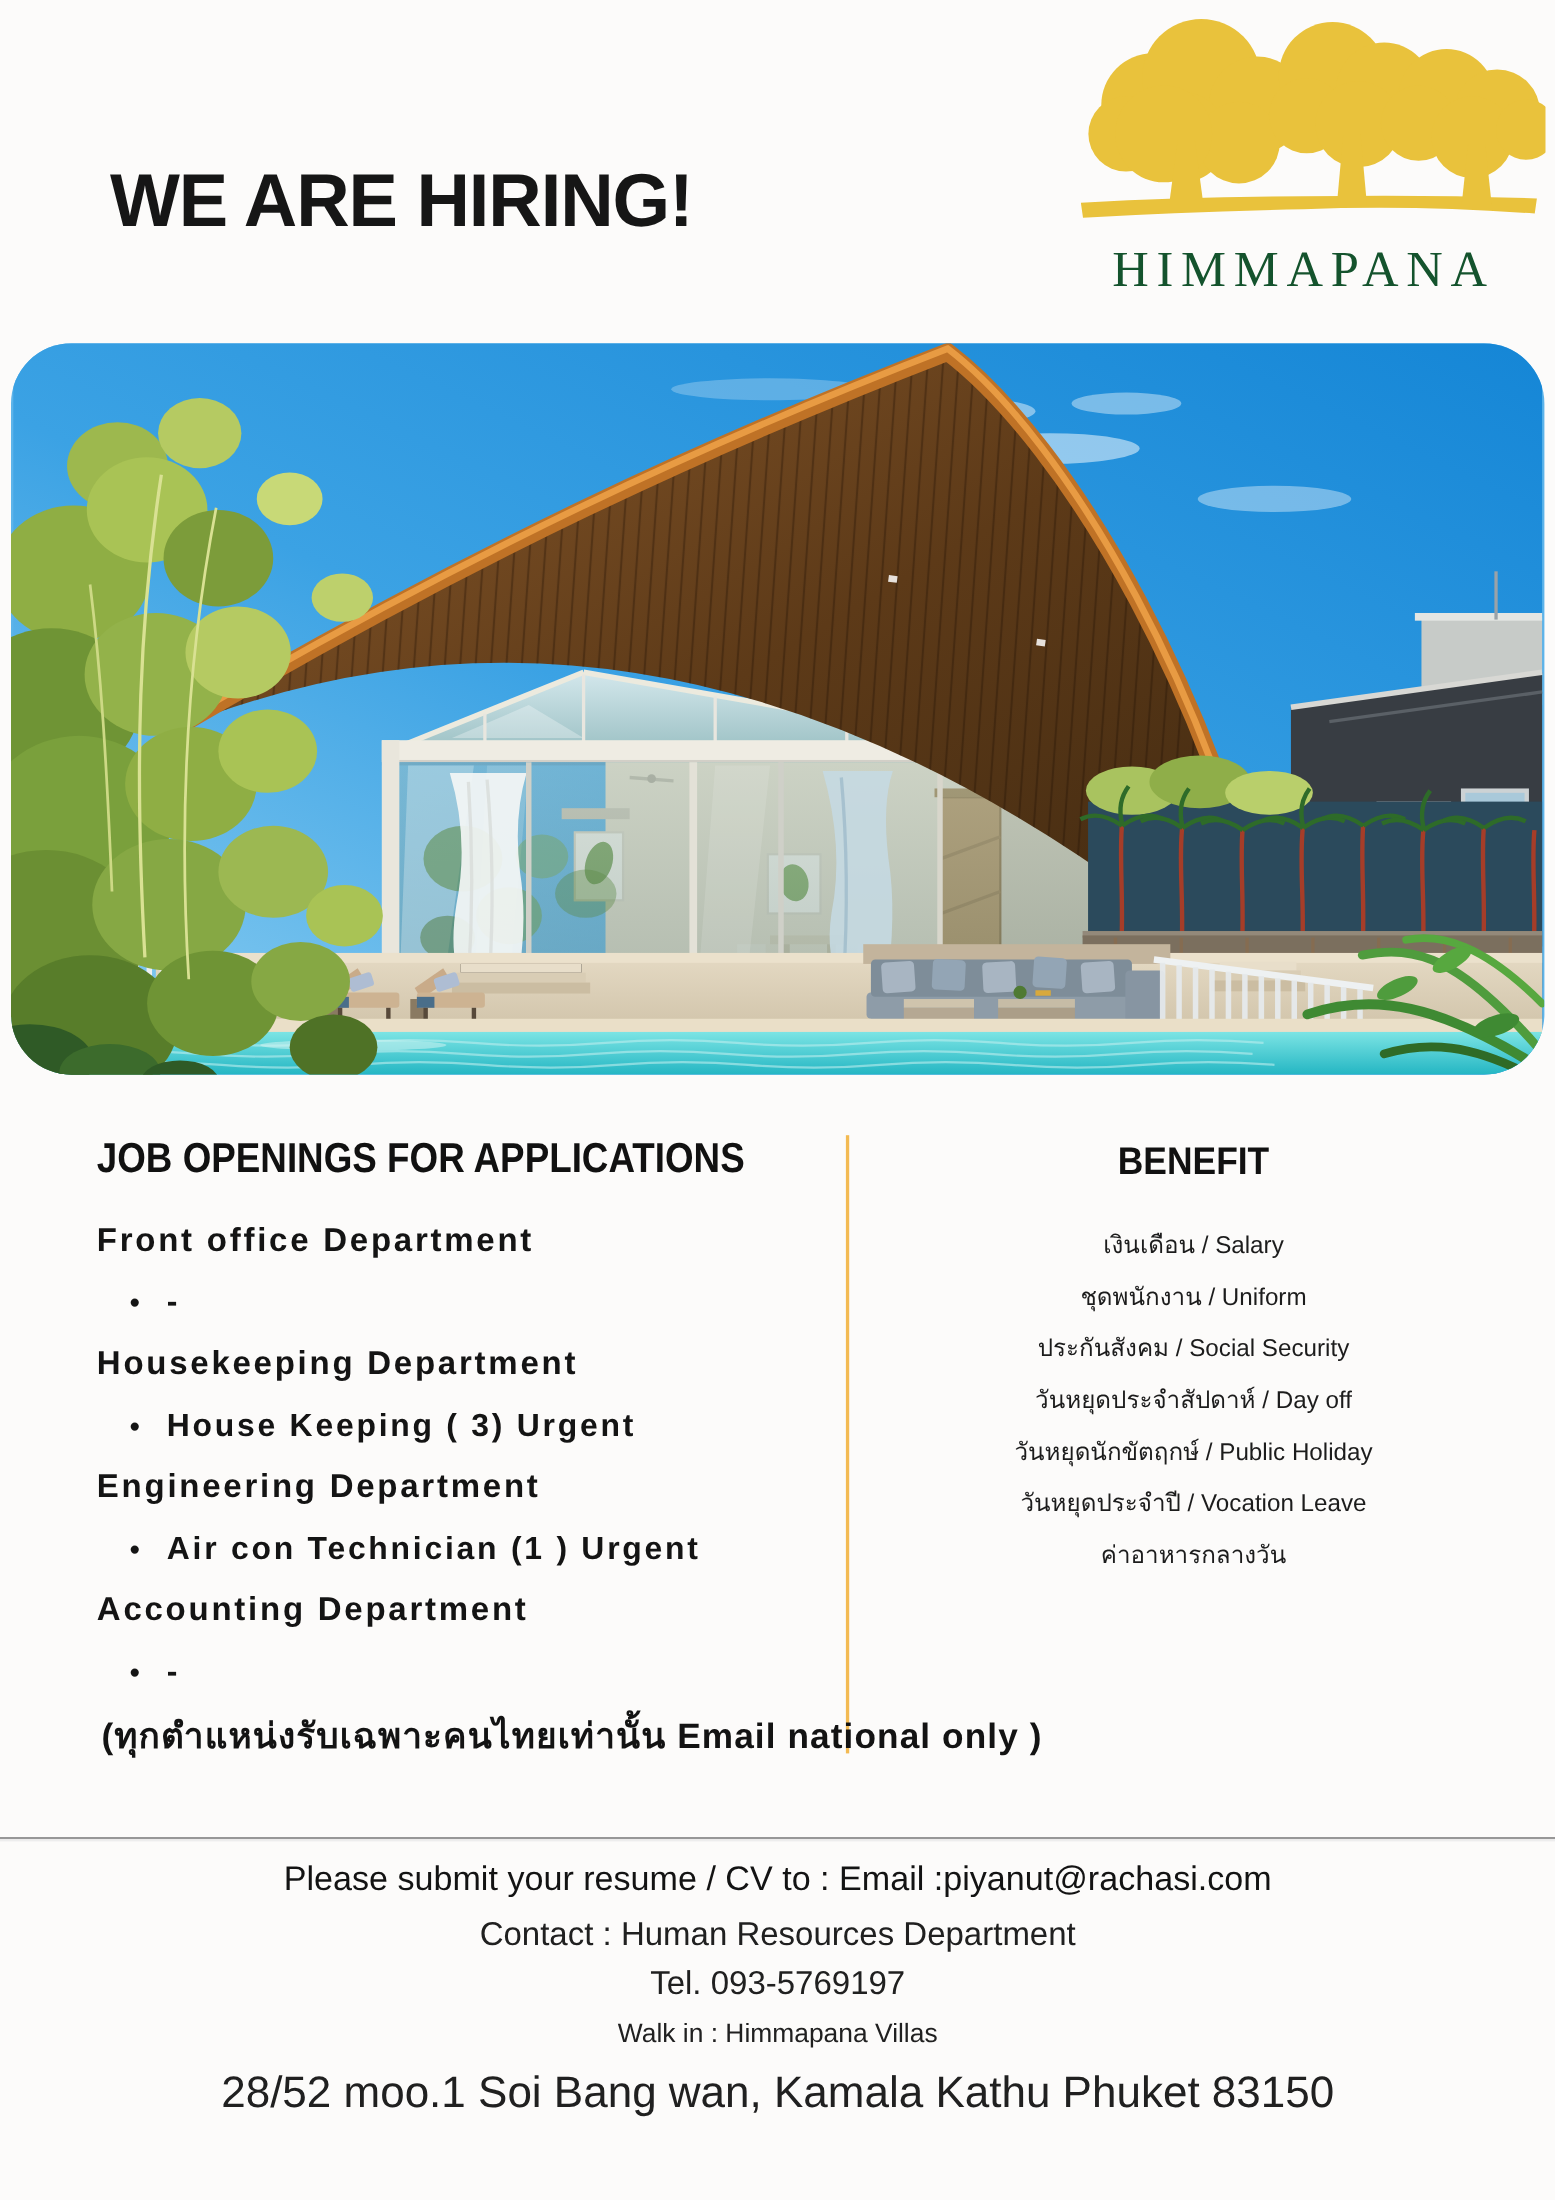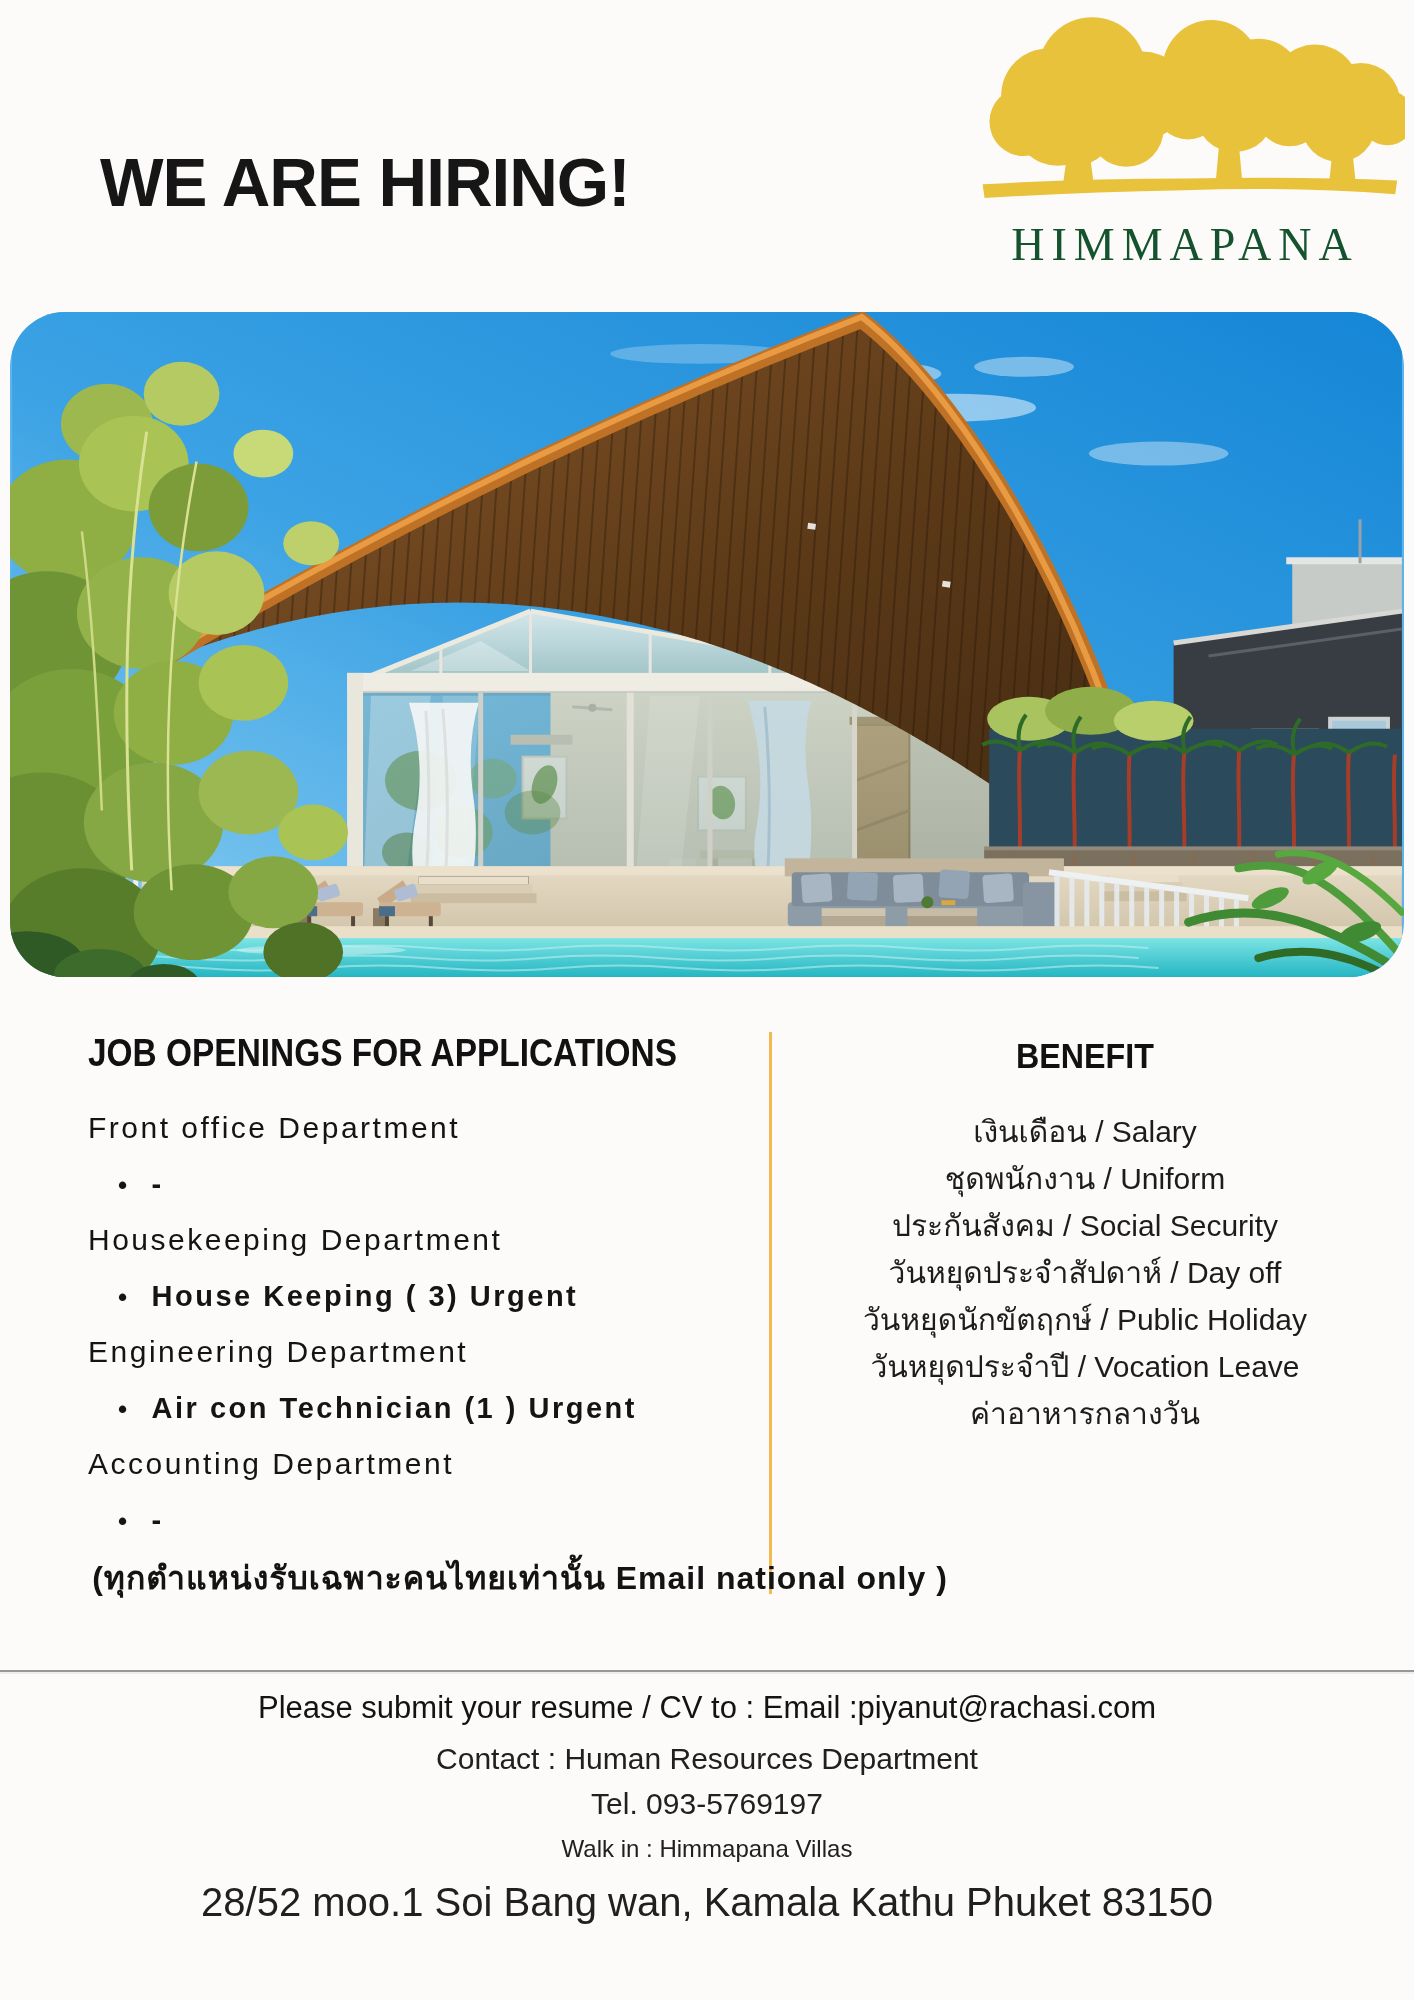--- a/index.html
+++ b/index.html
@@ -35,35 +35,35 @@
     left:88px;top:1032px;font-size:38px;font-weight:800;letter-spacing:0px;
     transform:scaleX(.88);transform-origin:left;white-space:nowrap;color:#111;
   }
   #benefit-title{
     left:775px;top:1036px;width:620px;text-align:center;font-size:35px;
     font-weight:800;color:#111;transform:scaleX(.92);
   }
   #divider-v{left:769px;top:1032px;width:3px;height:562px;background:#f3ba52;}
   #jobs-list{left:88px;top:1100px;width:680px;}
   .dept{
-    height:56px;line-height:56px;font-size:30px;font-weight:400;
+    height:56px;line-height:56px;font-size:30px;font-weight:700;
     letter-spacing:2.5px;color:#141414;white-space:nowrap;
   }
   .pos{
     height:56px;line-height:56px;font-size:29px;font-weight:700;
     letter-spacing:2.5px;color:#141414;padding-left:30px;white-space:nowrap;
   }
   .pos::before{content:"•";margin-right:22px;font-size:26px;}
   #jobs-note{
     left:0;top:1552px;width:1040px;text-align:center;font-size:32px;
     font-weight:700;letter-spacing:1px;color:#131313;white-space:nowrap;
   }
   #benefit-list{left:775px;top:1108px;width:620px;text-align:center;}
   .benefit-item{
-    height:47px;line-height:47px;font-size:30px;color:#1c1c1c;white-space:nowrap;
+    height:47px;line-height:47px;font-size:22px;color:#1c1c1c;white-space:nowrap;
   }
   
   #footer-rule-a{left:0;top:1670px;width:1414px;height:2px;background:#979797;}
   #footer-rule-b{left:0;top:1672px;width:1414px;height:2px;background:#ededed;}
   .footer-line{left:0;width:1414px;text-align:center;white-space:nowrap;}
   #footer-submit{top:1690px;font-size:31px;font-weight:400;color:#131313;}
   #footer-contact{top:1742px;font-size:30px;color:#202020;}
   #footer-tel{top:1787px;font-size:30px;color:#202020;}
   #footer-walkin{top:1835px;font-size:24px;color:#202020;}
   #footer-address{top:1880px;font-size:40px;color:#202020;}

